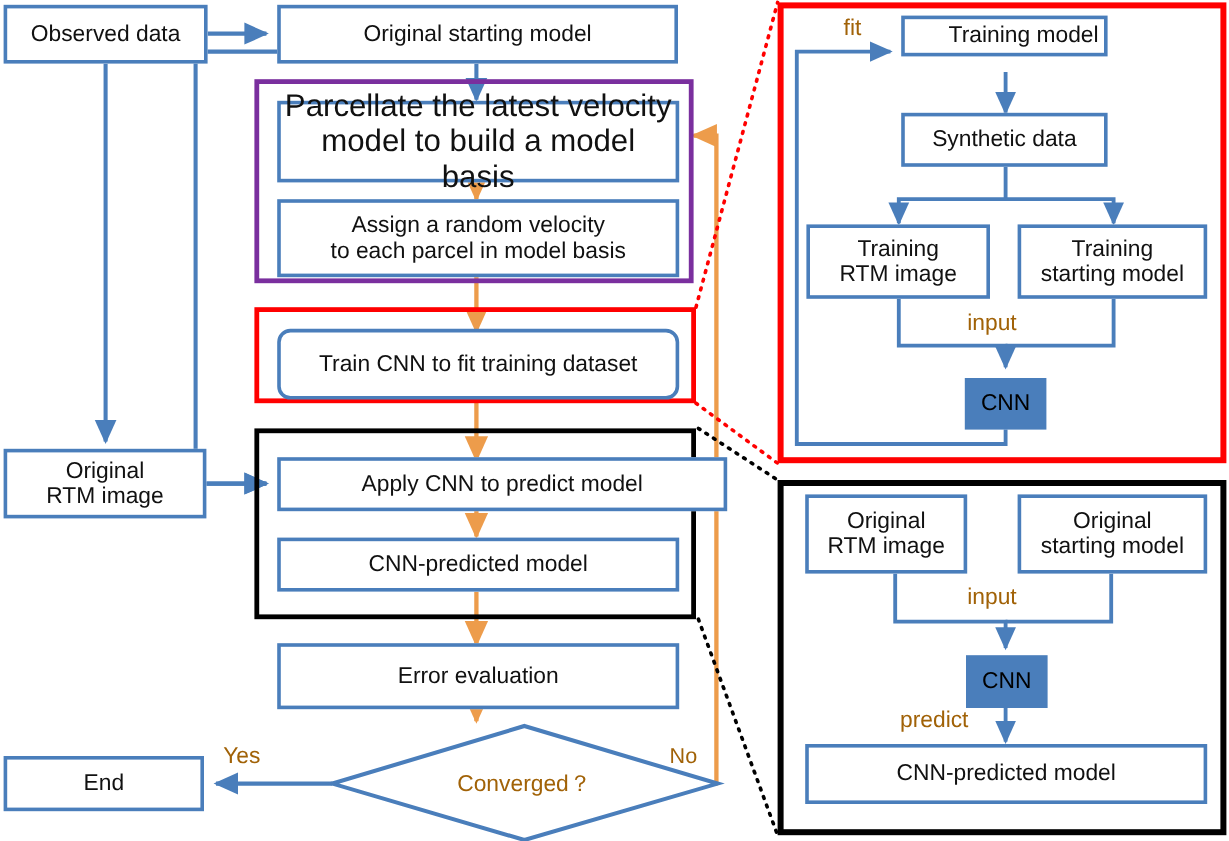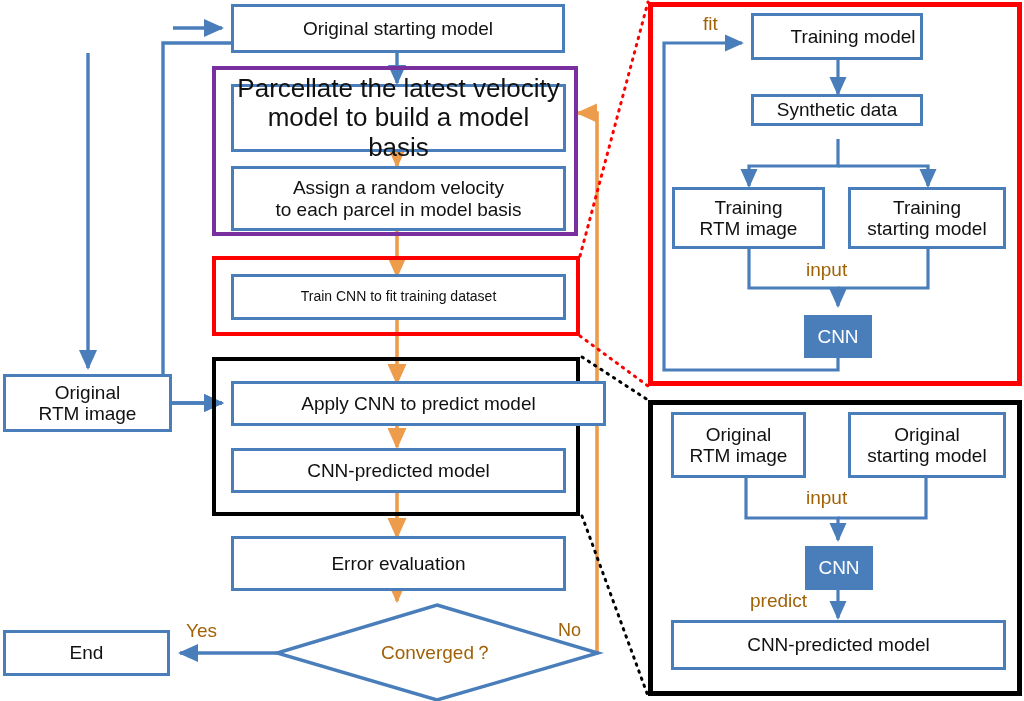--- a/index.html
+++ b/index.html
@@ -33,21 +33,21 @@
     color: #111111;
     background: #ffffff;
     border: 3px solid #4a7ebb;
     line-height: 1.12;
     white-space: pre-line;
     z-index: 3;
   }
   .node.cnn {
     background: #4a7ebb;
     border: none;
-    color: #ffffff;
+    color: #000000;
   }
   .container {
     position: absolute;
     box-sizing: border-box;
     background: transparent;
     z-index: 1;
   }
   .container.purple { border: 4px solid #7a2f9e; }
   .container.red    { border: 4px solid #ff0000; }
   .container.black  { border: 4px solid #000000; }
@@ -143,51 +143,52 @@
     </g>
 
     <g stroke="#4a7ebb" stroke-width="3.2" fill="none">
       <path d="M746,478 L746,518 L838,518 L838,540" marker-end="url(#ab)"></path>
       <path d="M926,478 L926,518 L838,518"></path>
 
       <path d="M838,590 L838,618" marker-end="url(#ab)"></path>
     </g>
   </svg>
 
+  <div class="node" style="left:3px; top:4px; width:170px; height:49px; font-size:19px;">Observed data</div>
 
   <div class="node" style="left:231px; top:4px; width:334px; height:49px; font-size:19px;">Original starting model</div>
 
   <div class="node" style="left:231px; top:84px; width:335px; height:68px; font-size:26px;">Parcellate the latest velocity
 model to build a model basis</div>
 
   <div class="node" style="left:231px; top:166px; width:335px; height:65px; font-size:19px;">Assign a random velocity
 to each parcel in model basis</div>
 
-  <div class="node" style="left:231px; top:274px; width:335px; height:46px; font-size:14px;">Train CNN to fit training dataset</div>
+  <div class="node" style="left:231px; top:274px; width:335px; height:59px; font-size:19px;border-radius:11px;">Train CNN to fit training dataset</div>
 
   <div class="node" style="left:3px; top:374px; width:169px; height:58px; font-size:19px;">Original
 RTM image</div>
 
   <div class="node" style="left:231px; top:381px; width:375px; height:45px; font-size:19px;">Apply CNN to predict model</div>
 
   <div class="node" style="left:231px; top:448px; width:335px; height:45px; font-size:19px;">CNN-predicted model</div>
 
   <div class="node" style="left:231px; top:536px; width:335px; height:55px; font-size:19px;">Error evaluation</div>
 
   <div class="node" style="left:3px; top:630px; width:167px; height:46px; font-size:19px;">End</div>
 
   <div class="edgelabel" style="left:337px; top:640px; width:200px; text-align:center; font-size:19px;">Converged？</div>
 
   <div class="edgelabel" style="left:186px; top:620px; font-size:19px;">Yes</div>
 
   <div class="edgelabel" style="left:558px; top:620px; font-size:18px;">No</div>
 
-  <div class="node" style="left:751px; top:13px; width:172px; height:47px; font-size:19px;padding-left:32px;">Training model</div>
-
-  <div class="node" style="left:751px; top:94px; width:172px; height:32px; font-size:19px;">Synthetic data</div>
+  <div class="node" style="left:751px; top:13px; width:172px; height:34px; font-size:19px;padding-left:32px;">Training model</div>
+
+  <div class="node" style="left:751px; top:94px; width:172px; height:45px; font-size:19px;">Synthetic data</div>
 
   <div class="node" style="left:672px; top:187px; width:153px; height:62px; font-size:19px;">Training
 RTM image</div>
 
   <div class="node" style="left:848px; top:187px; width:158px; height:62px; font-size:19px;">Training
 starting model</div>
 
   <div class="node cnn" style="left:804px; top:315px; width:68px; height:43px; font-size:19px;">CNN</div>
 
   <div class="edgelabel" style="left:703px; top:13px; font-size:19px;">fit</div>

